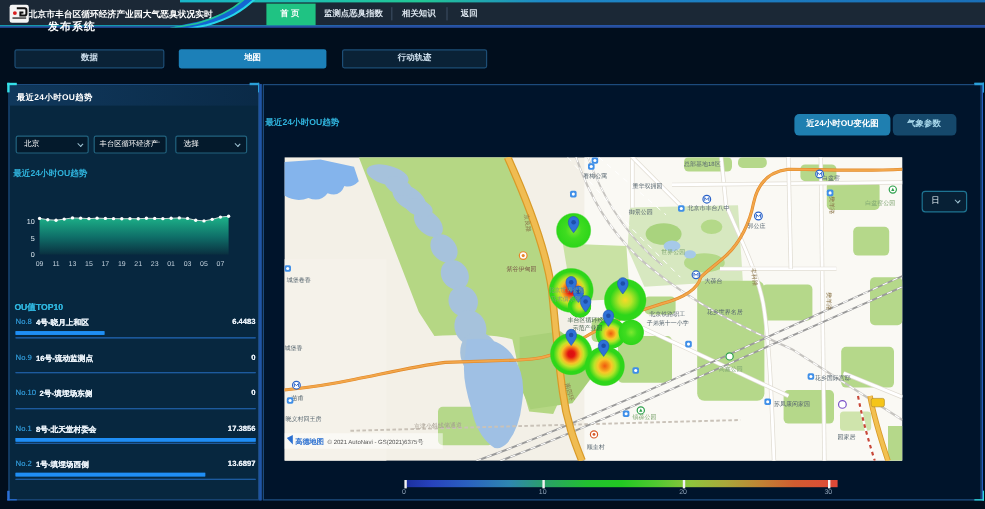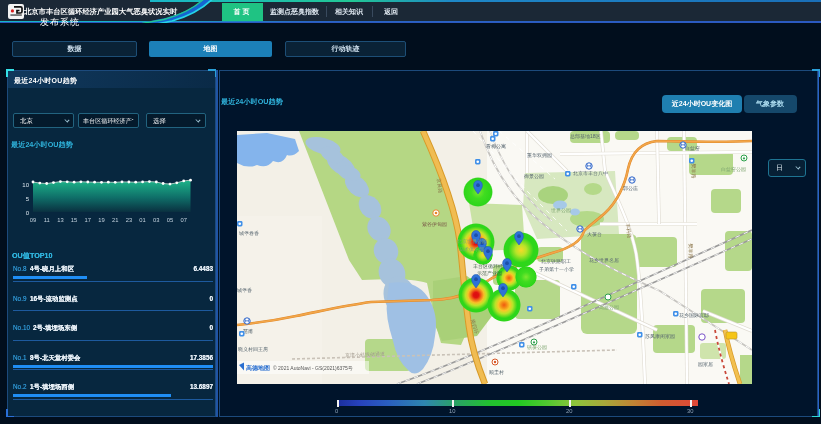--- a/index.html
+++ b/index.html
@@ -29,21 +29,21 @@
 </svg>
 <div class="abs" style="left:24px;top:7px;font-size:7.3px;font-weight:bold;color:#fff">北京市丰台区循环经济产业园大气恶臭状况实时</div>
 
 <div class="abs" style="left:222px;top:2.5px;width:41px;height:18px;background:#1fc383;color:#fff;font-size:7px;font-weight:bold;text-align:center;line-height:18px;letter-spacing:2px">首页</div>
 <div class="abs" style="left:266px;top:2.5px;width:57px;height:18px;color:#dde6ef;font-size:7px;font-weight:bold;text-align:center;line-height:18px">监测点恶臭指数</div>
 <div class="abs" style="left:326px;top:6px;width:1px;height:11px;background:#394a5e"></div>
 <div class="abs" style="left:329px;top:2.5px;width:40px;height:18px;color:#dde6ef;font-size:7px;font-weight:bold;text-align:center;line-height:18px">相关知识</div>
 <div class="abs" style="left:372px;top:6px;width:1px;height:11px;background:#394a5e"></div>
 <div class="abs" style="left:376px;top:2.5px;width:30px;height:18px;color:#dde6ef;font-size:7px;font-weight:bold;text-align:center;line-height:18px">返回</div>
 
-<div class="abs" style="left:40px;top:16px;font-size:9px;font-weight:normal;color:#fff;letter-spacing:1px">发布系统</div>
+<div class="abs" style="left:40px;top:16px;font-size:9px;font-weight:bold;color:#fff;letter-spacing:1px">发布系统</div>
 <div class="abs" style="left:12px;top:41px;width:125px;height:16px;background:#0a2236;border:1px solid #1d4e76;border-radius:2px;color:#cfe0ee;font-size:7px;font-weight:bold;text-align:center;line-height:14px">数据</div>
 <div class="abs" style="left:149px;top:41px;width:123px;height:16px;background:#1c80b8;border-radius:2px;color:#fff;font-size:7px;font-weight:bold;text-align:center;line-height:16px">地图</div>
 <div class="abs" style="left:285px;top:41px;width:121px;height:16px;background:#0a2236;border:1px solid #1d4e76;border-radius:2px;color:#cfe0ee;font-size:7px;font-weight:bold;text-align:center;line-height:14px">行动轨迹</div>
 
 <div class="abs" style="left:7px;top:70px;width:209px;height:347px;background:#07273f;border:1px solid #1c4a7c"></div>
 <div class="abs" style="left:8px;top:71px;width:207px;height:17px;background:linear-gradient(90deg,#10385c,#0a2a47)"></div>
 <div class="abs" style="left:14px;top:76px;font-size:7px;font-weight:bold;color:#fff;letter-spacing:.3px">最近24小时OU趋势</div>
 
 <div class="abs" style="left:6px;top:69px;width:8px;height:1.5px;background:#35e0e8"></div>
 <div class="abs" style="left:6px;top:69px;width:1.5px;height:8px;background:#35e0e8"></div>

